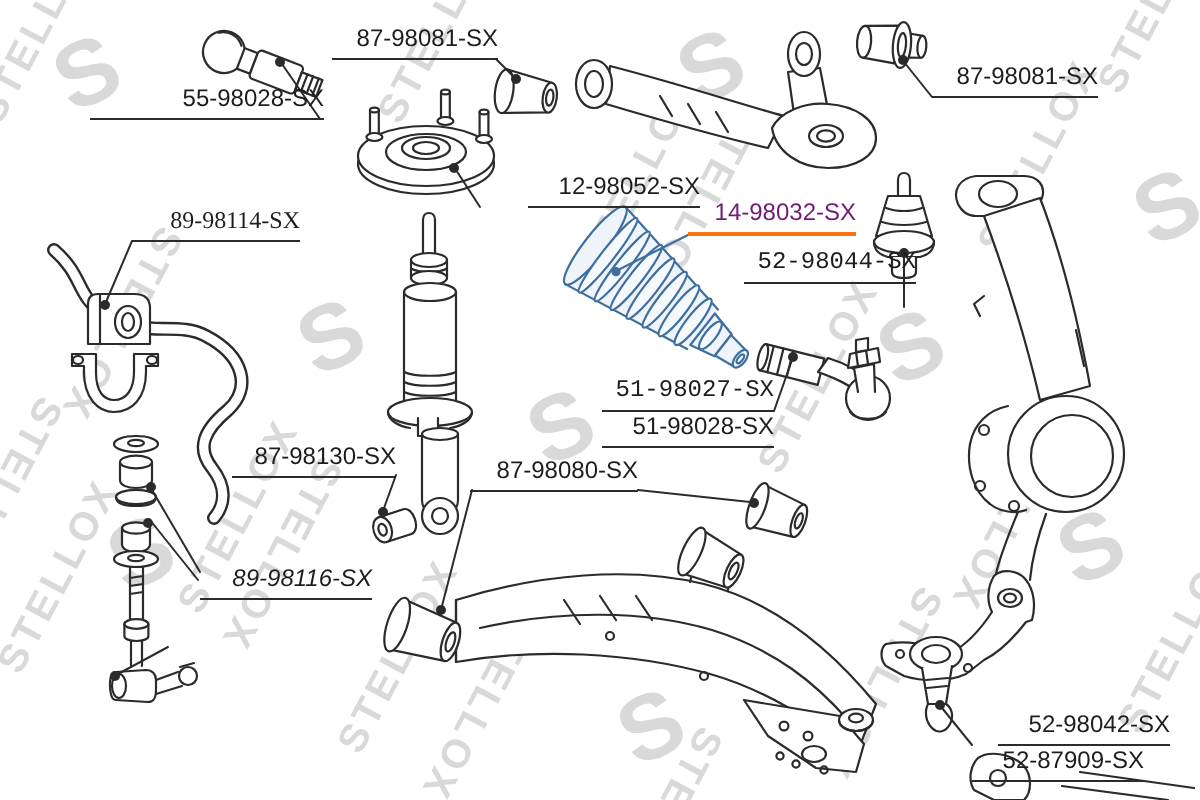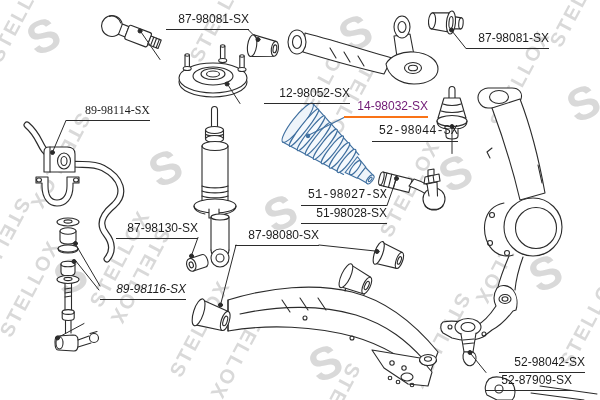--- a/index.html
+++ b/index.html
@@ -319,20 +319,21 @@
         <path d="M486,372.5 L471,354"></path>
           <circle cx="470" cy="352.5" r="2" fill="#2b2b2b"></circle>
       </g>
       <g stroke="#3f6f9f">
         <path d="M344,117.5 L309,135"></path>
           <circle cx="308" cy="135.8" r="1.8" fill="#3f6f9f"></circle>
       </g>
     </g>
   </svg>
 
+  <div class="lbl" style="left:45px;top:42px;width:117px;">55-98028-SX</div>
   <div class="lbl" style="left:166px;top:12px;width:83px;">87-98081-SX</div>
   <div class="lbl" style="left:466px;top:31px;width:83px;">87-98081-SX</div>
   <div class="lbl" style="left:240px;top:86px;width:86px;margin-left:24px;">12-98052-SX</div>
   <div class="lbl" style="left:66px;top:103px;width:84px;font-family:Liberation Serif, serif;">89-98114-SX</div>
   <div class="lbl hl" style="left:344px;top:99px;width:84px;">14-98032-SX</div>
   <div class="lbl" style="left:372px;top:124px;width:86px;font-family:Liberation Mono, monospace;">52-98044-SX</div>
   <div class="lbl" style="left:301px;top:188px;width:86px;font-family:Liberation Mono, monospace;">51-98027-SX</div>
   <div class="lbl" style="left:301px;top:206px;width:86px;">51-98028-SX</div>
   <div class="lbl" style="left:116px;top:221px;width:82px;">87-98130-SX</div>
   <div class="lbl" style="left:235px;top:228px;width:84px;">87-98080-SX</div>

